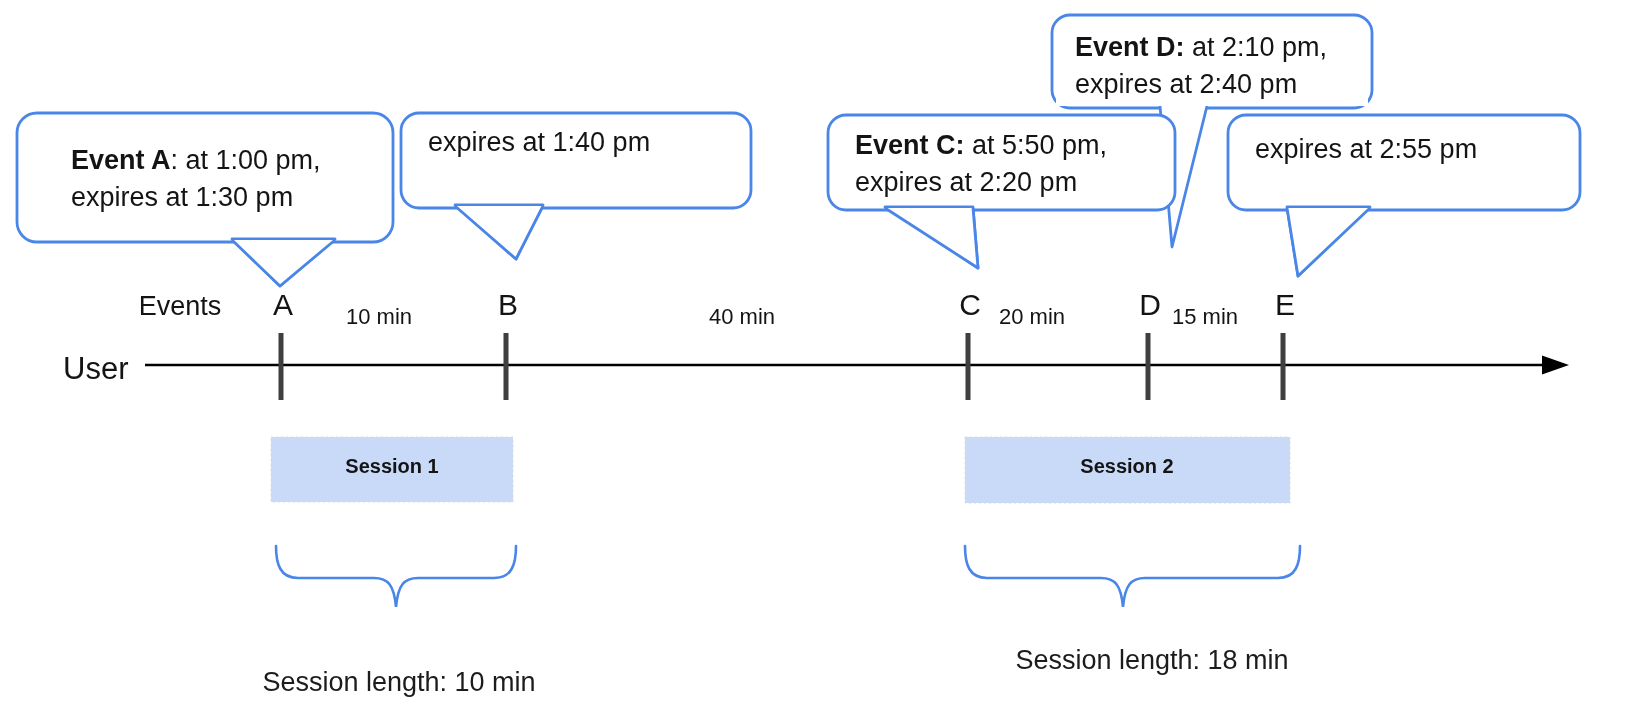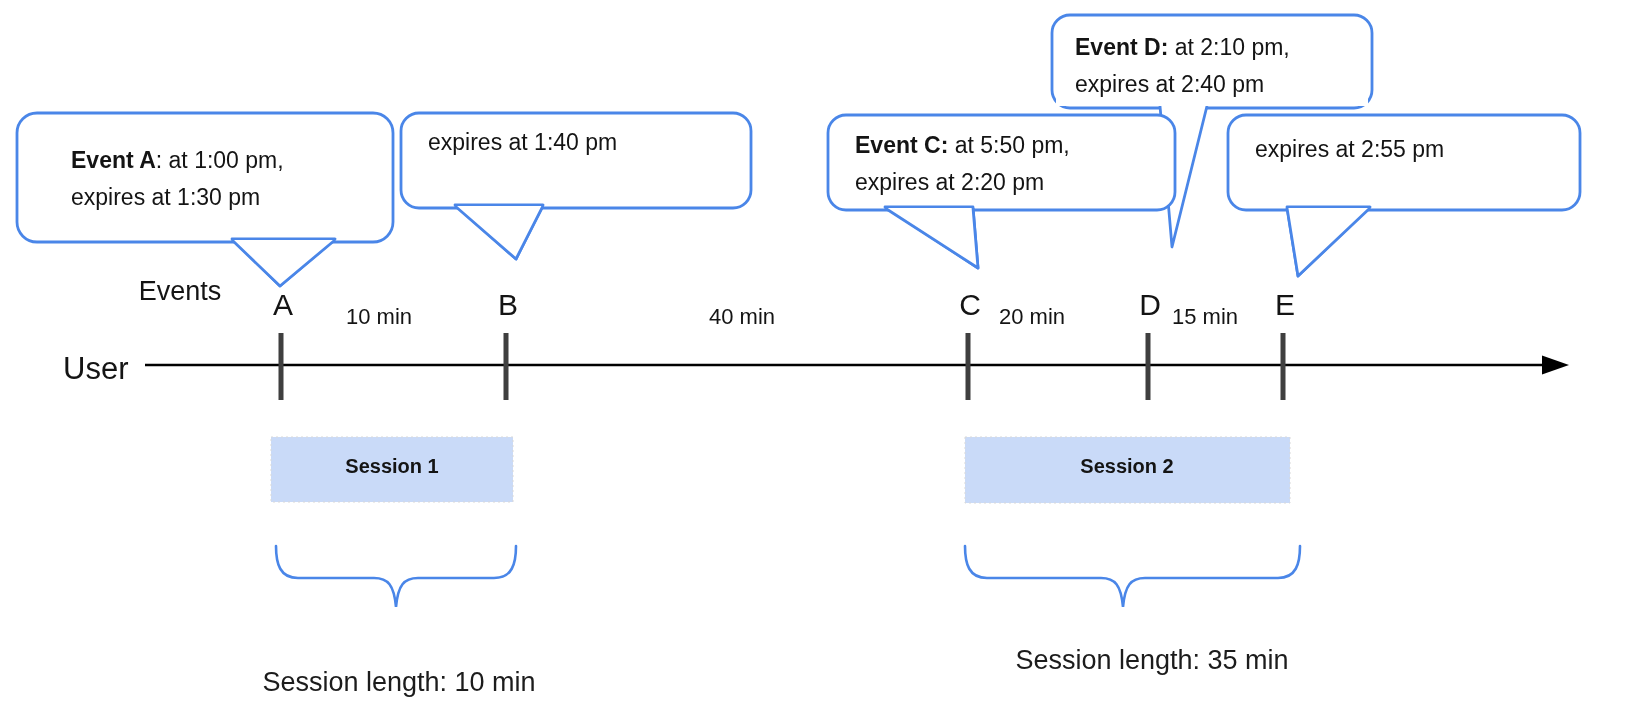--- a/index.html
+++ b/index.html
@@ -13,21 +13,21 @@
   }
   .canvas svg{position:absolute;left:0;top:0;}
   .bubble-rect{fill:#ffffff;stroke:var(--bubble-stroke,#4a86e8);stroke-width:2.8;}
   .bubble-tail{fill:#ffffff;stroke:var(--bubble-stroke,#4a86e8);stroke-width:2.8;stroke-linejoin:round;}
   .timeline-line{stroke:#000000;stroke-width:2.6;}
   .timeline-arrow{fill:#000000;}
   .tick{fill:var(--tick,#3f3f3f);}
   .session-rect{fill:var(--session-fill,#c9daf8);stroke:#d9d9d9;stroke-width:1;stroke-dasharray:2 3;}
   .brace{fill:none;stroke:var(--brace,#4a86e8);stroke-width:2.6;stroke-linecap:round;}
   .txt{position:absolute;white-space:nowrap;}
-  .bubble-text{font-size:23px;line-height:37px;}
+  .bubble-text{font-size:27px;line-height:37px;}
   .bubble-text b{font-weight:bold;}
   .ctr{transform:translateX(-50%);}
   .tick-letter{font-size:30px;}
   .interval-label{font-size:22px;}
   .events-label{font-size:27px;}
   .user-label{font-size:31px;}
   .session-label{font-size:20px;font-weight:bold;}
   .session-length{font-size:27px;color:#1c1c1c;}
 </style>
 </head>
@@ -100,32 +100,32 @@
   <div class="txt bubble-text" style="left:1075px;top:29px;">
     <div><b>Event D:</b><span> at 2:10 pm,</span></div>
     <div>expires at 2:40 pm</div>
   </div>
 
   <div class="txt bubble-text" style="left:1255px;top:131px;">
     <div>expires at 2:55 pm</div>
   </div>
 
   <div class="txt user-label" style="left:63px;top:351px;">User</div>
-  <div class="txt events-label ctr" style="left:180px;top:276px;">Events</div>
+  <div class="txt events-label ctr" style="left:180px;top:291px;">Events</div>
 
   <div class="txt tick-letter ctr" style="left:283px;top:288px;">A</div>
   <div class="txt tick-letter ctr" style="left:508px;top:288px;">B</div>
   <div class="txt tick-letter ctr" style="left:970px;top:288px;">C</div>
   <div class="txt tick-letter ctr" style="left:1150px;top:288px;">D</div>
   <div class="txt tick-letter ctr" style="left:1285px;top:288px;">E</div>
 
   <div class="txt interval-label ctr" style="left:379px;top:304px;">10 min</div>
   <div class="txt interval-label ctr" style="left:742px;top:304px;">40 min</div>
   <div class="txt interval-label ctr" style="left:1032px;top:304px;">20 min</div>
   <div class="txt interval-label ctr" style="left:1205px;top:304px;">15 min</div>
 
   <div class="txt session-label ctr" style="left:392px;top:455px;">Session 1</div>
   <div class="txt session-label ctr" style="left:1127px;top:455px;">Session 2</div>
 
   <div class="txt session-length ctr" style="left:399px;top:667px;">Session length: 10 min</div>
-  <div class="txt session-length ctr" style="left:1152px;top:645px;">Session length: 35 min</div>
+  <div class="txt session-length ctr" style="left:1152px;top:645px;">Session length: 18 min</div>
 
 </div>
 
 </body></html>

